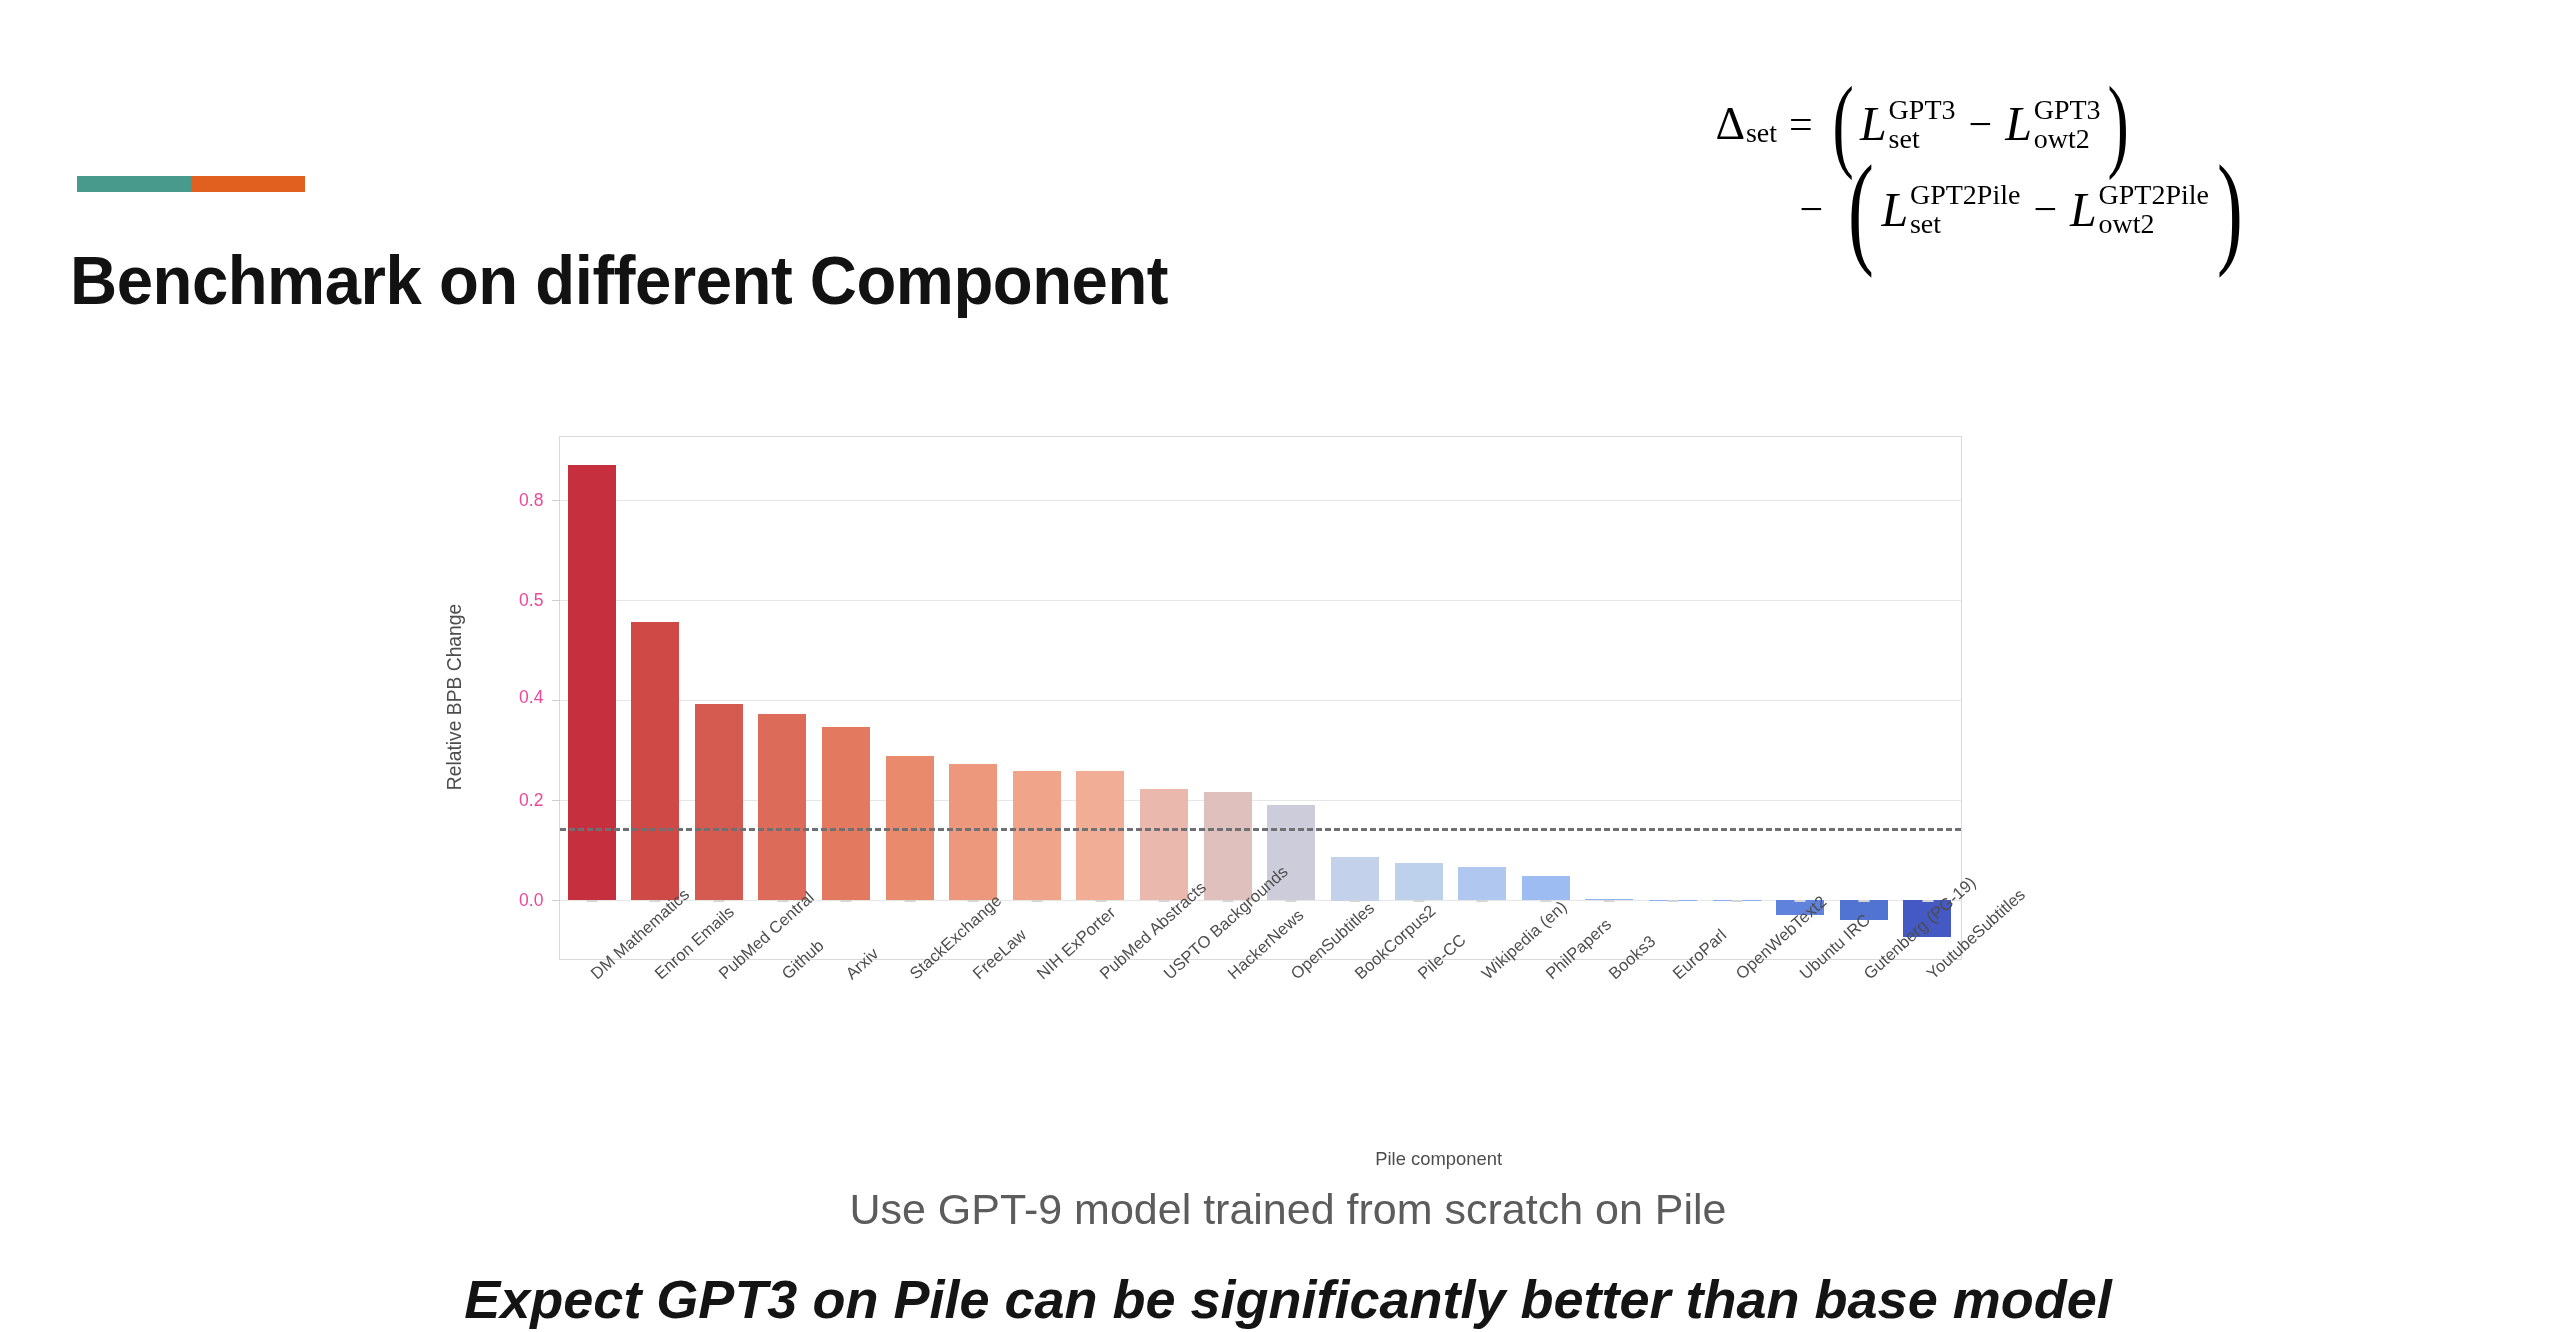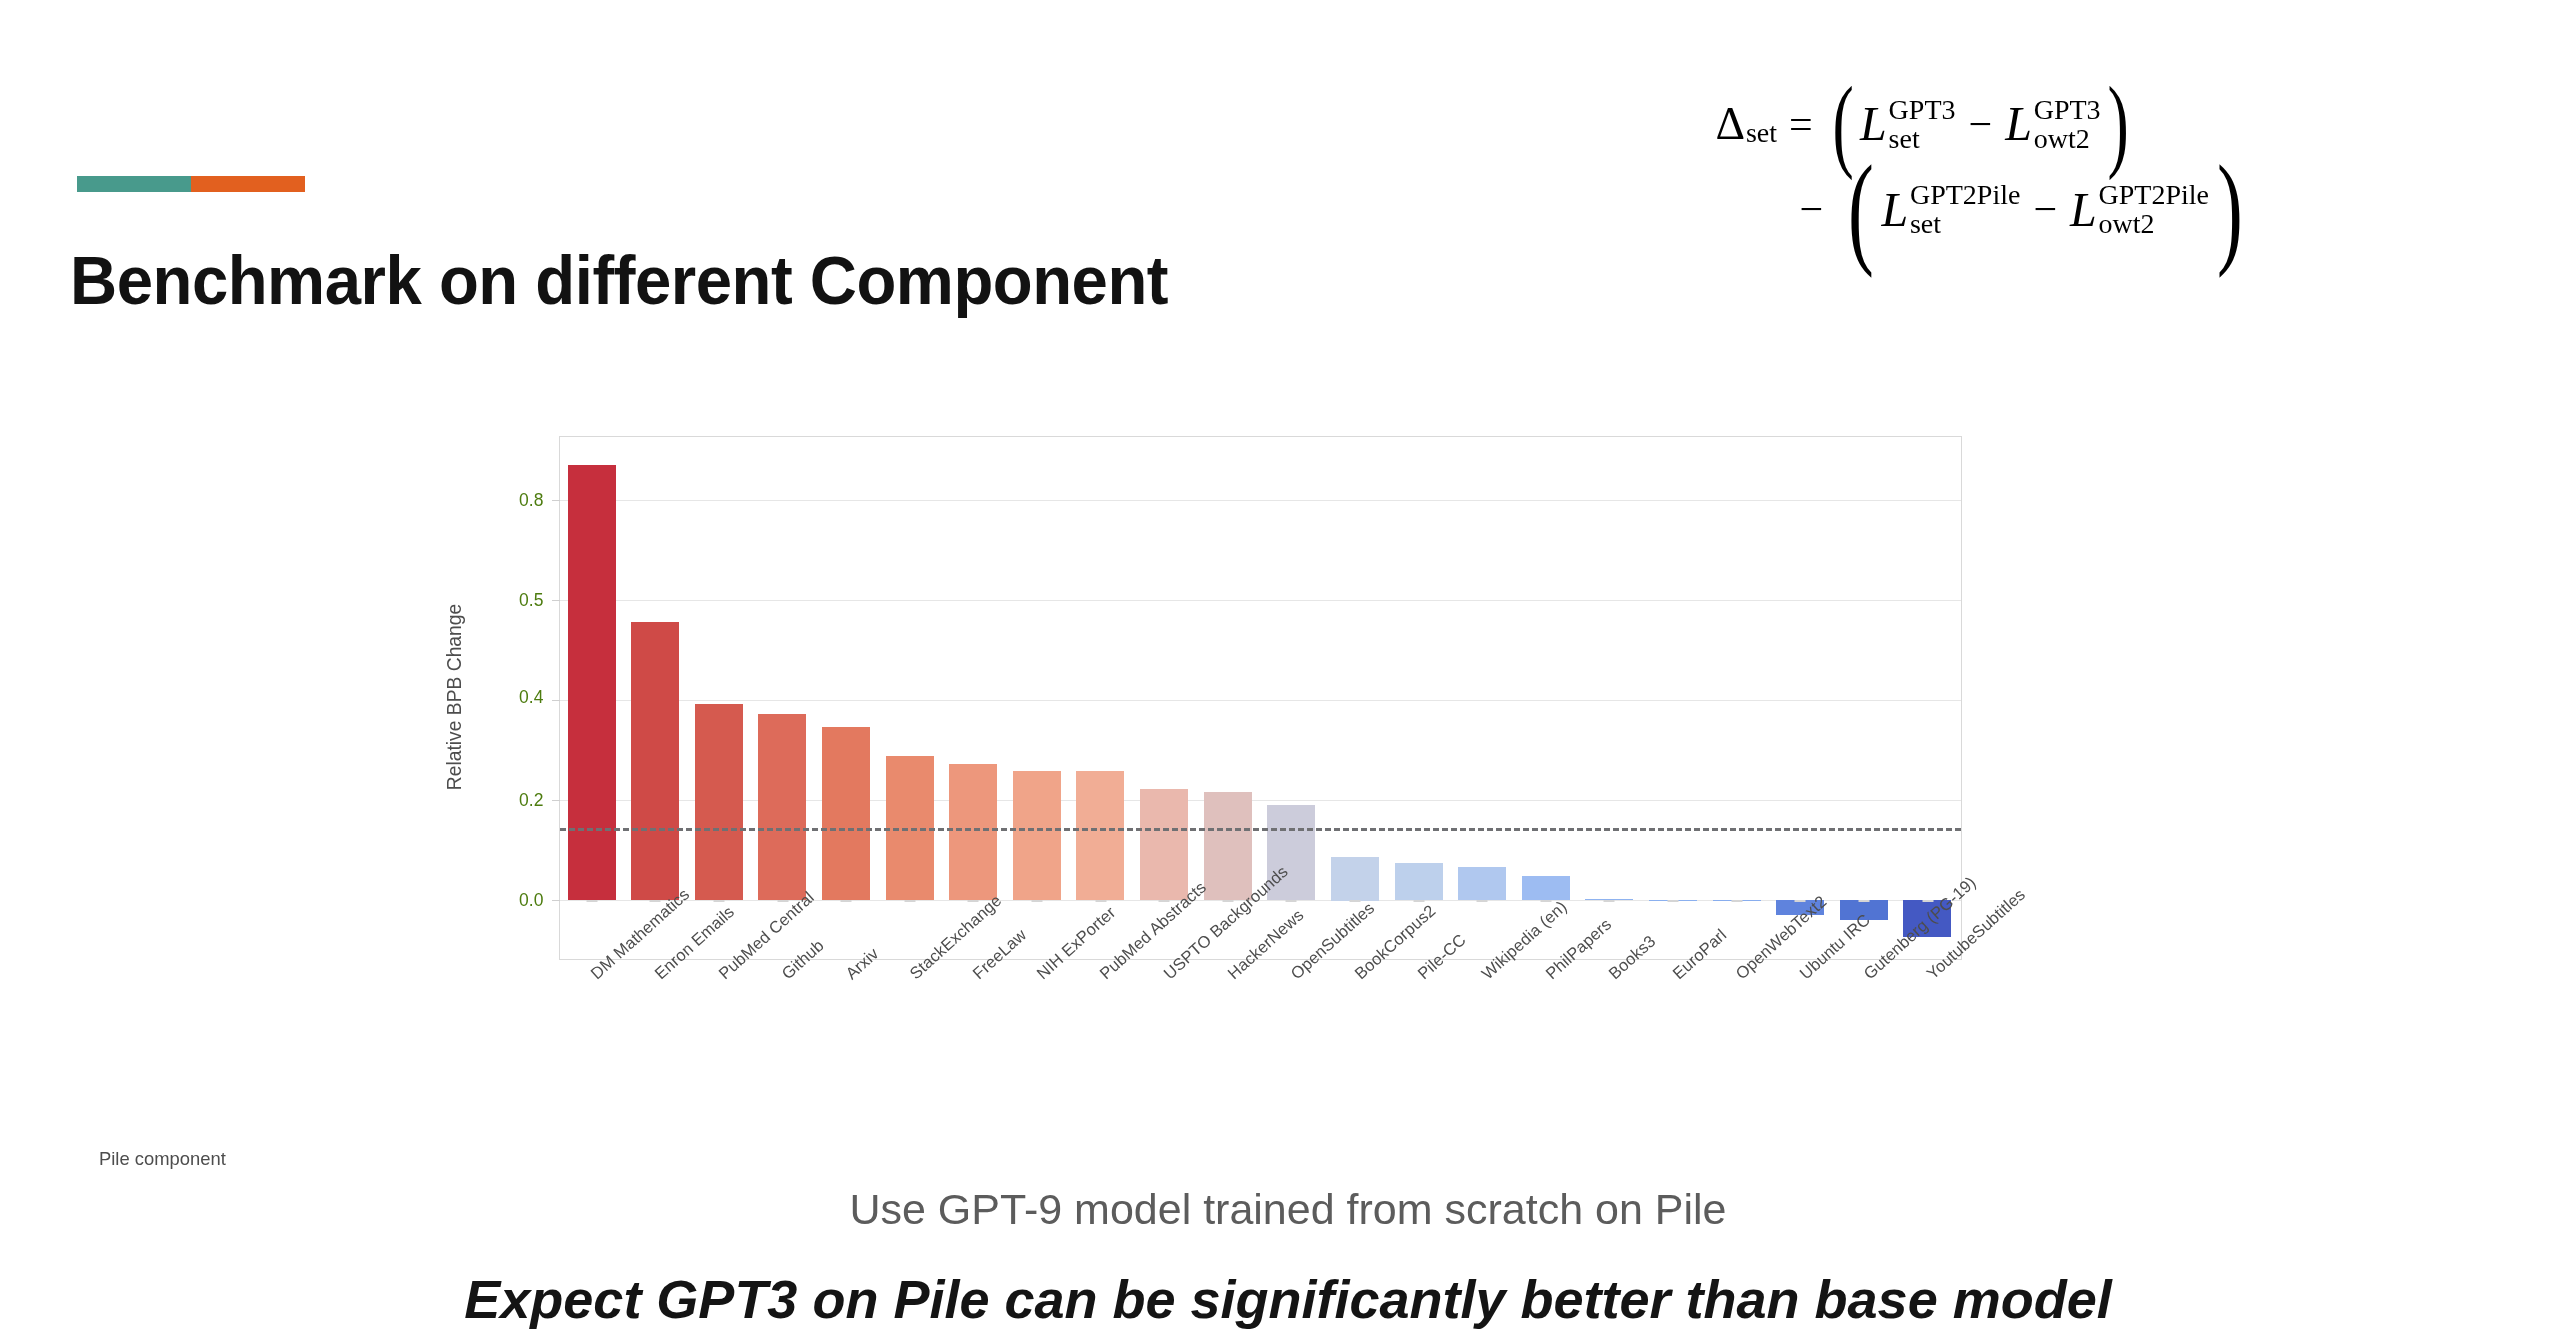--- a/index.html
+++ b/index.html
@@ -118,21 +118,21 @@
     width: 8.3px;
     height: 0.9px;
     background: #cfcfcf;
   }
   .ytick-label {
     position: absolute;
     right: 100%;
     margin-right: 16.6px;
     transform: translateY(-50%);
     font-size: 17.5px;
-    color: #4d7c0f;
+    color: #ec4899;
     white-space: nowrap;
   }
   #y-axis-title {
     position: absolute;
     left: -5.5px;
     top: 267px;
     transform: rotate(-90deg) translateX(-50%);
     transform-origin: left center;
     font-size: 19.3px;
     color: #4d4d4d;
@@ -166,21 +166,21 @@
     white-space: nowrap;
     transform-origin: left top;
     transform: rotate(-42deg);
     letter-spacing: 0.1px;
   }
   #x-axis-title {
     position: absolute;
     left: 99px;
     width: 1403px;
     top: 1148px;
-    text-align: left;
+    text-align: right;
     font-size: 18.4px;
     color: #4d4d4d;
   }
 
   
   #caption-note {
     position: absolute;
     left: 0;
     width: 2576px;
     top: 1185px;

